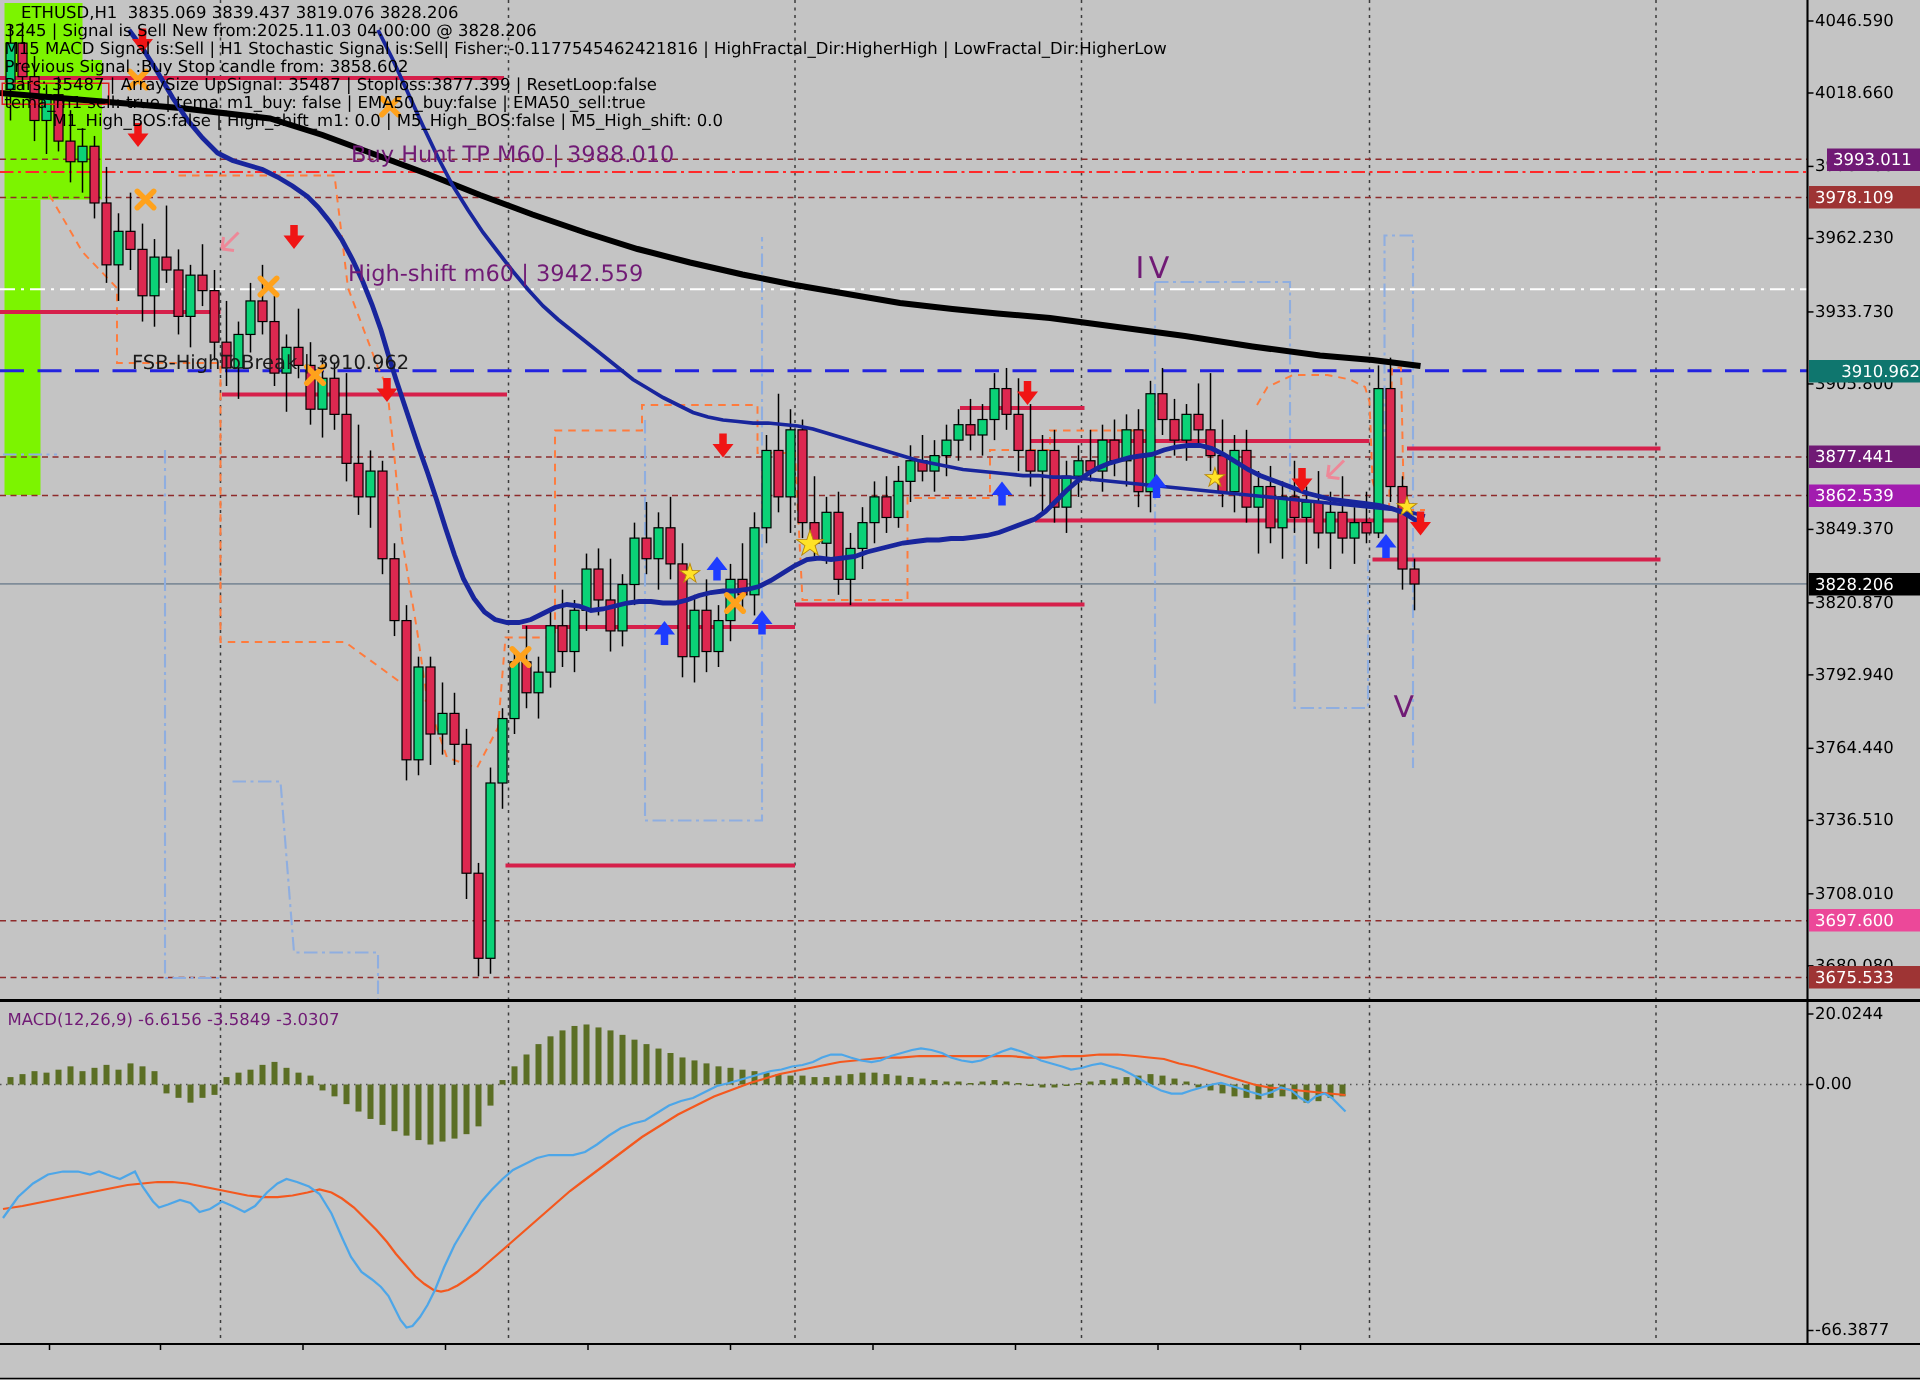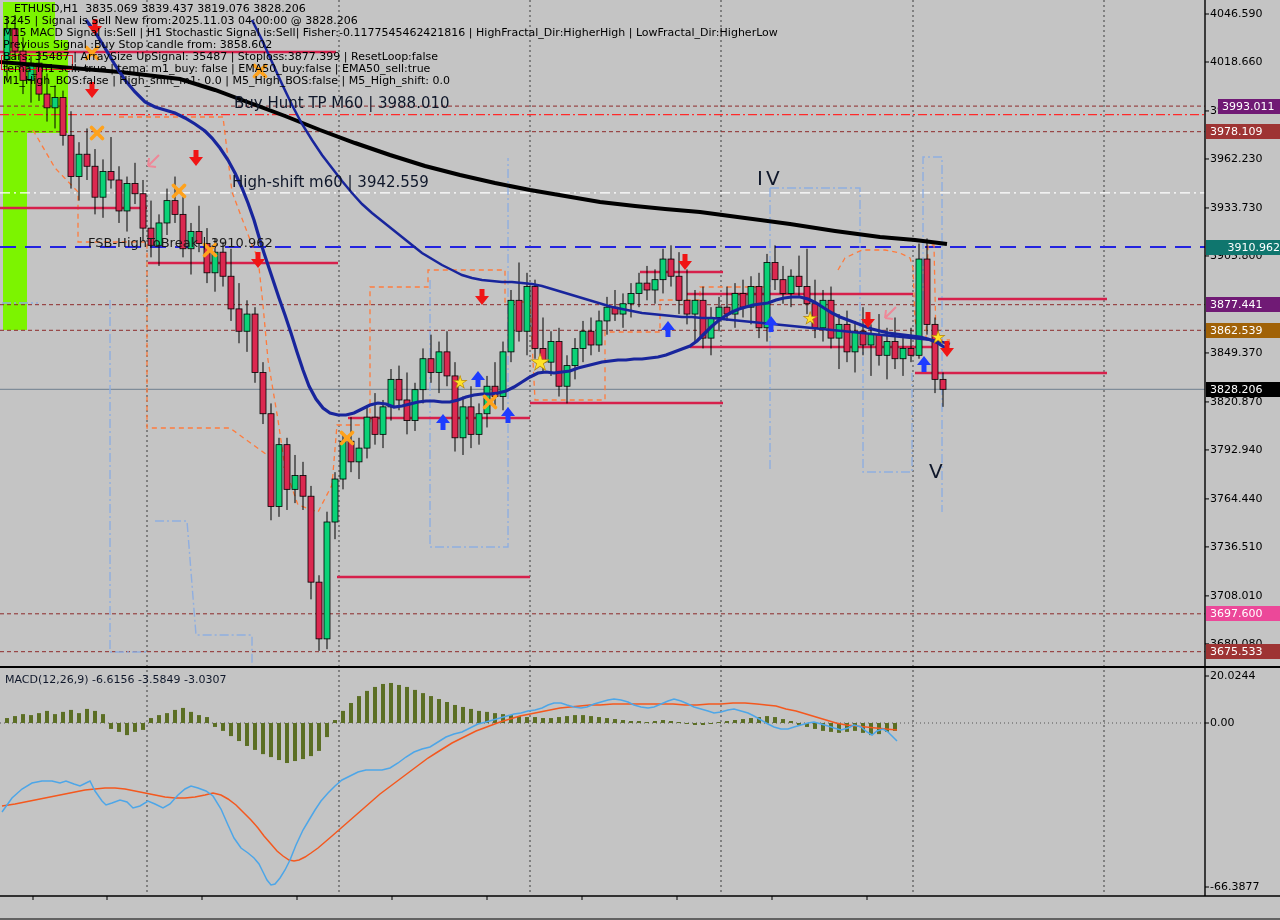--- a/index.html
+++ b/index.html
@@ -1,21 +1,21 @@
 <!DOCTYPE html>
 <html><head>
 <meta charset="utf-8">
 <style>
   html,body{margin:0;padding:0;background:#9a9a9a;}
   #root{position:relative;width:1280px;height:920px;background:#c4c4c4;overflow:hidden;
         font-family:"DejaVu Sans","Liberation Sans",sans-serif;}
   #chart-svg{position:absolute;left:0;top:0;}
   .overlay{position:absolute;left:0;top:0;width:1280px;height:920px;pointer-events:none;}
   .info-line{position:absolute;font-size:11px;line-height:12px;color:#000;white-space:pre;}
-  .ann{position:absolute;color:#0f172a;white-space:pre;}
+  .ann{position:absolute;color:#701a75;white-space:pre;}
   .ann-big{font-size:15px;}
   .ann-fsb{font-size:13px;color:#1a1a1a;}
   .ann-wave{font-size:20px;letter-spacing:3px;}
   .macd-hdr{font-size:11px;}
   .px-label{position:absolute;left:1210px;font-size:11px;color:#000;line-height:14px;}
   .px-badge{position:absolute;left:1206px;width:70px;font-size:11px;line-height:15px;color:#fff;
             text-align:left;padding-left:4px;}
   .bars-box{position:absolute;border:1px solid #e02020;}
 </style>
 </head>
@@ -507,21 +507,21 @@
     </svg>
 
   <div class="overlay">
     <div class="bars-box" style="left:1px;top:55px;width:70px;height:13px;"></div>
     <div class="info-line" style="left:14px;top:3px;">ETHUSD,H1  3835.069 3839.437 3819.076 3828.206</div>
     <div class="info-line" style="left:3px;top:15px;">3245 | Signal is Sell New from:2025.11.03 04:00:00 @ 3828.206</div>
     <div class="info-line" style="left:3px;top:27px;">M15 MACD Signal is:Sell | H1 Stochastic Signal is:Sell| Fisher:-0.1177545462421816 | HighFractal_Dir:HigherHigh | LowFractal_Dir:HigherLow</div>
     <div class="info-line" style="left:3px;top:39px;">Previous Signal :Buy Stop candle from: 3858.602</div>
     <div class="info-line" style="left:3px;top:51px;">Bars: 35487 | ArraySize UpSignal: 35487 | Stoploss:3877.399 | ResetLoop:false</div>
     <div class="info-line" style="left:3px;top:63px;text-align:center;">tema_m1 sell: true | tema_m1_buy: false | EMA50_buy:false | EMA50_sell:true</div>
-    <div class="info-line" style="left:3px;top:75px;">M1_High_BOS:false | High_shift_m1: 0.0 | M5_High_BOS:false | M5_High_shift: 0.0</div>
+    <div class="info-line" style="left:3px;top:75px;padding-left:32px;">M1_High_BOS:false | High_shift_m1: 0.0 | M5_High_BOS:false | M5_High_shift: 0.0</div>
 
     <div class="ann ann-big" style="left:234px;top:94px;">Buy Hunt TP M60 | 3988.010</div>
     <div class="ann ann-big" style="left:232px;top:173px;">High-shift m60 | 3942.559</div>
     <div class="ann ann-fsb" style="left:88px;top:235px;">FSB-HighToBreak | 3910.962</div>
     <div class="ann ann-wave" style="left:757px;top:166px;">IV</div>
     <div class="ann ann-wave" style="left:929px;top:459px;">V</div>
     <div class="ann macd-hdr" style="left:5px;top:673px;">MACD(12,26,9) -6.6156 -3.5849 -3.0307</div>
   </div>
 
   <div id="price-axis" style="position:absolute;left:1205px;top:0;width:74px;height:896px;">
@@ -538,19 +538,19 @@
       <div class="px-label" style="left: 5px; top: 539.903px;">3736.510</div>
       <div class="px-label" style="left: 5px; top: 588.884px;">3708.010</div>
       <div class="px-label" style="left: 5px; top: 636.884px;">3680.080</div>
       <div class="px-label" style="left: 5px; top: 669px;">20.0244</div>
       <div class="px-label" style="left: 5px; top: 716px;">0.00</div>
       <div class="px-label" style="left: 5px; top: 880px;">-66.3877</div>
       <div class="px-badge" style="top: 98.5809px; left: 13px; background: #701a75;">3993.011</div>
       <div class="px-badge" style="top: 124.191px; left: 1px; background: rgb(158, 52, 52);">3978.109</div>
       <div class="px-badge" style="top: 239.59px; left: 1px; background: #0f766e; text-align: right;">3910.962</div>
       <div class="px-badge" style="top: 297.199px; left: 1px; background: #701a75;">3877.441</div>
-      <div class="px-badge" style="top: 322.81px; left: 1px; background: #a16207;">3862.539</div>
+      <div class="px-badge" style="top: 322.81px; left: 1px; background: #a21caf;">3862.539</div>
       <div class="px-badge" style="top: 381.815px; left: 1px; background: rgb(0, 0, 0);">3828.206</div>
       <div class="px-badge" style="top: 606.274px; left: 1px; background: #ec4899;">3697.600</div>
       <div class="px-badge" style="top: 644.199px; left: 1px; background: rgb(158, 52, 52);">3675.533</div>
     </div>
   <div id="time-axis" style="position:absolute;left:0;top:896px;width:1205px;height:24px;"></div>
 </div>
 
 </body></html>

